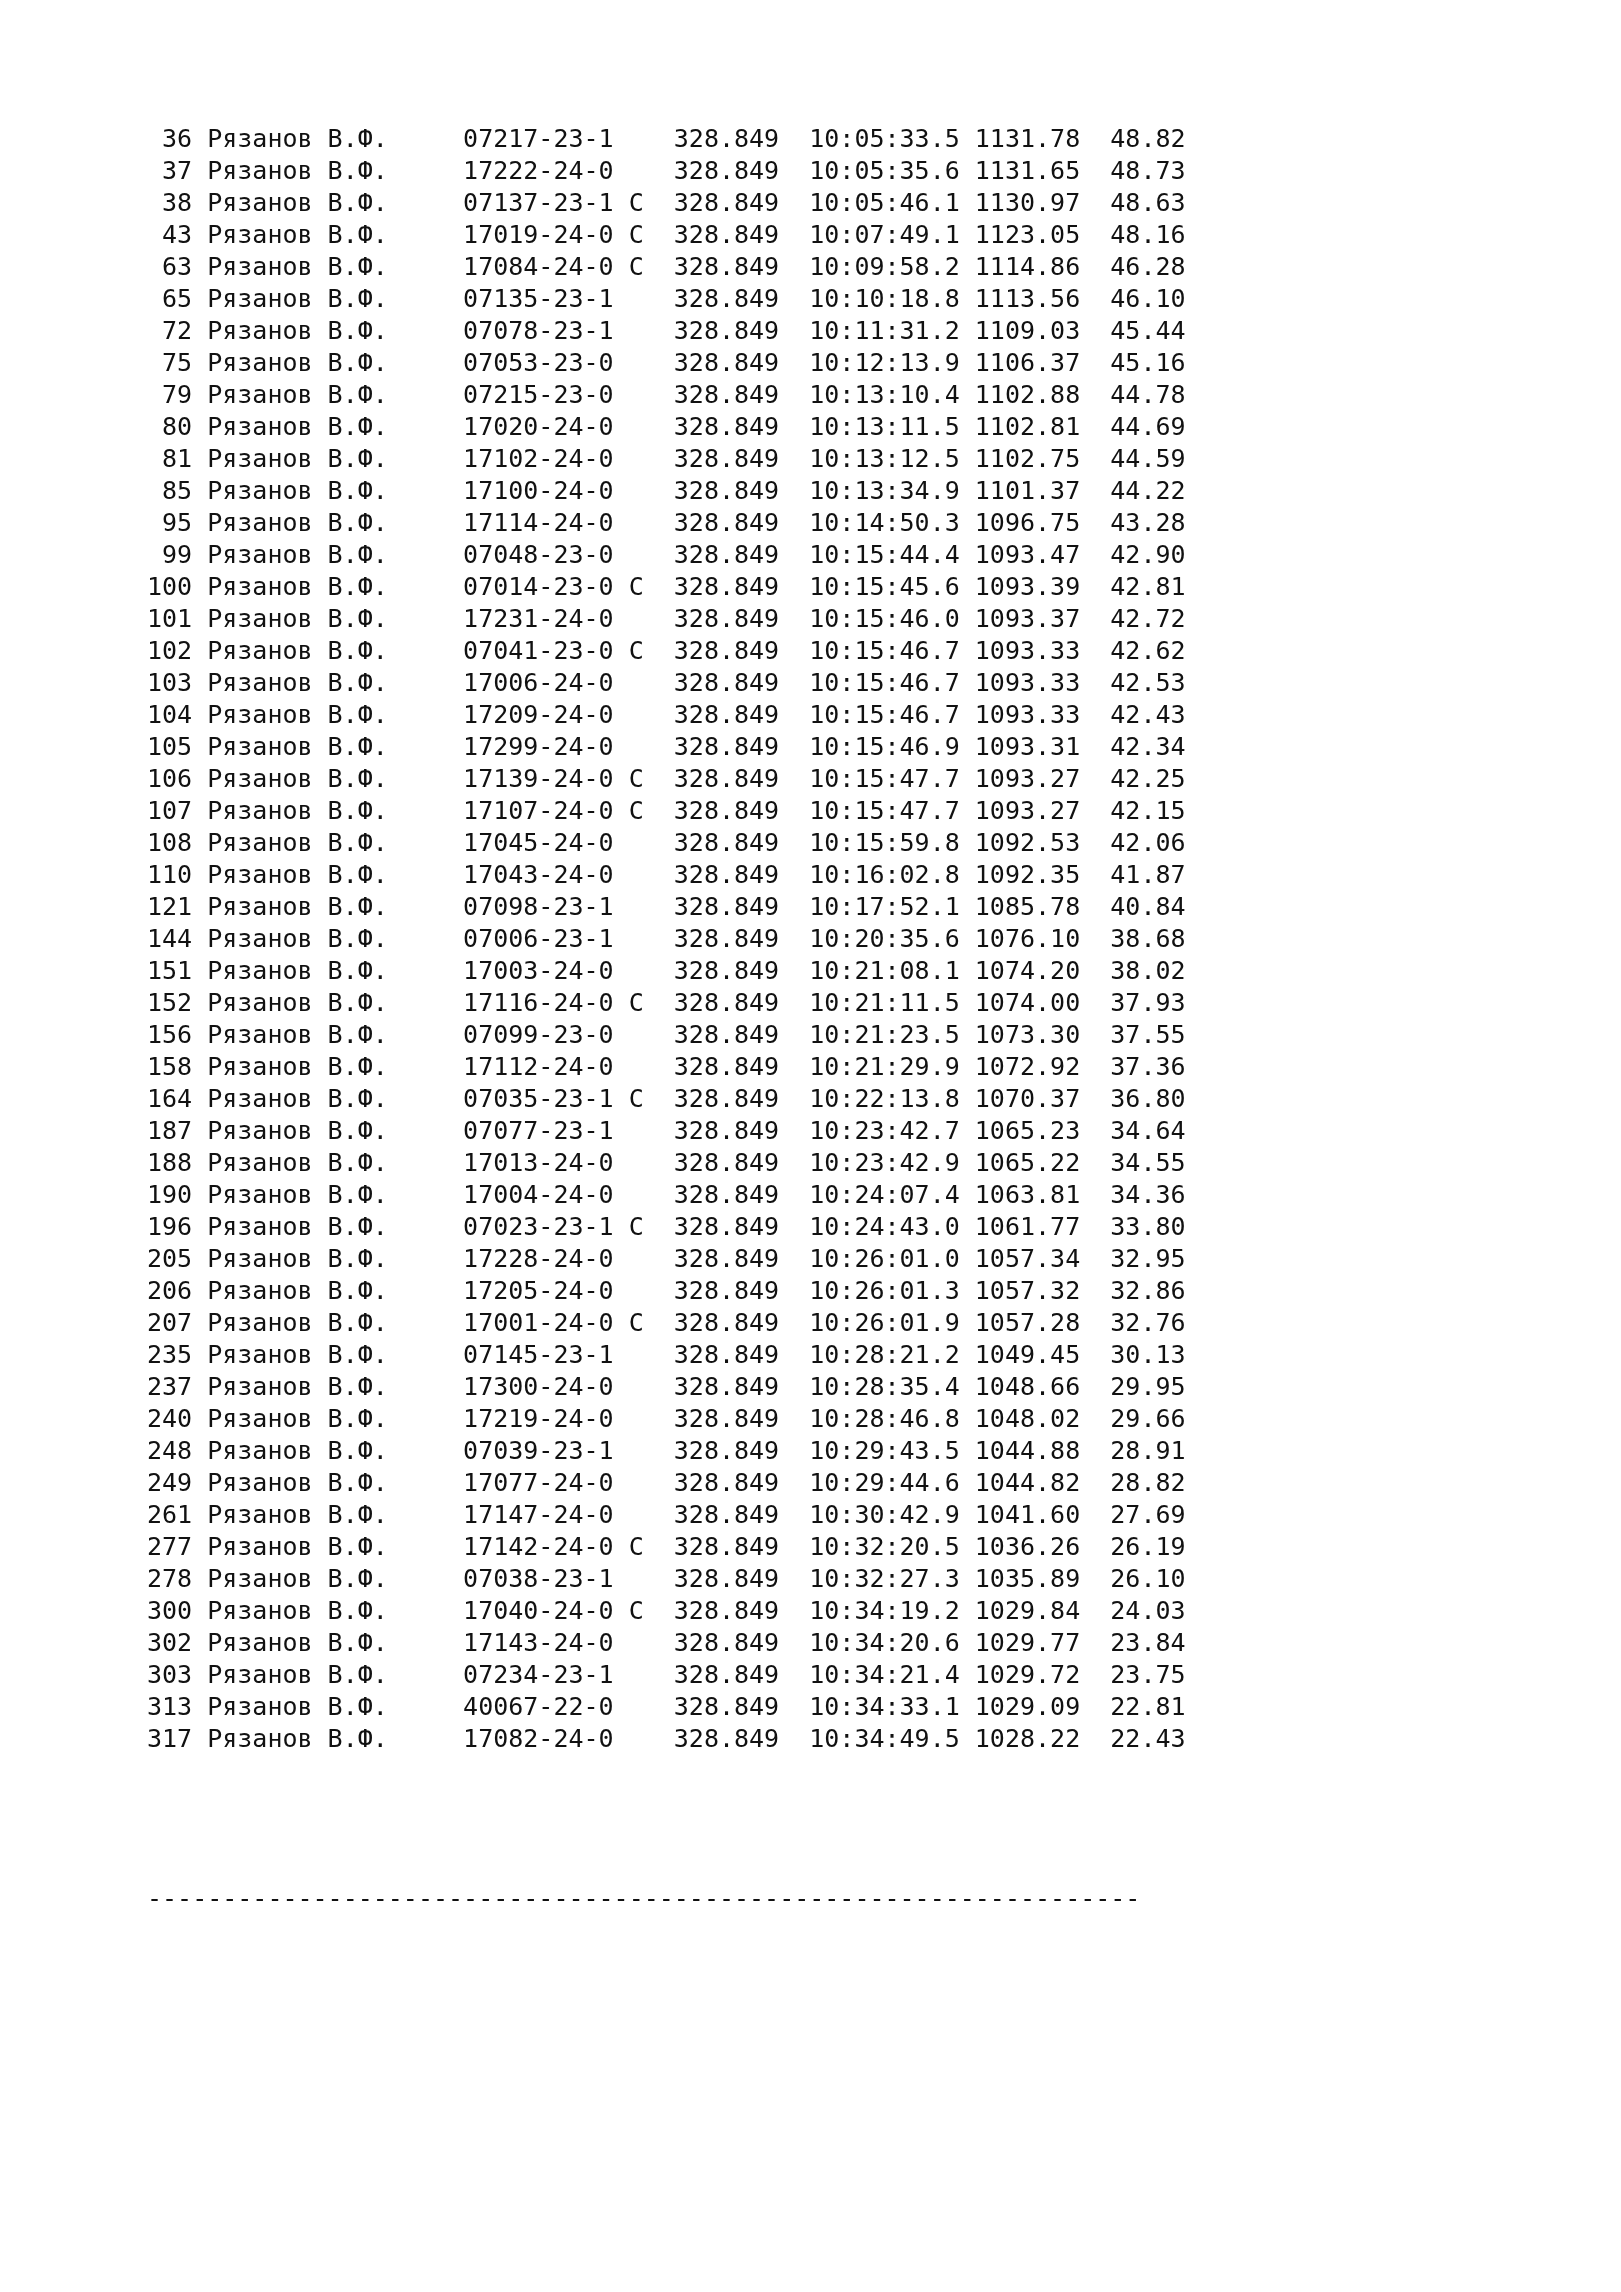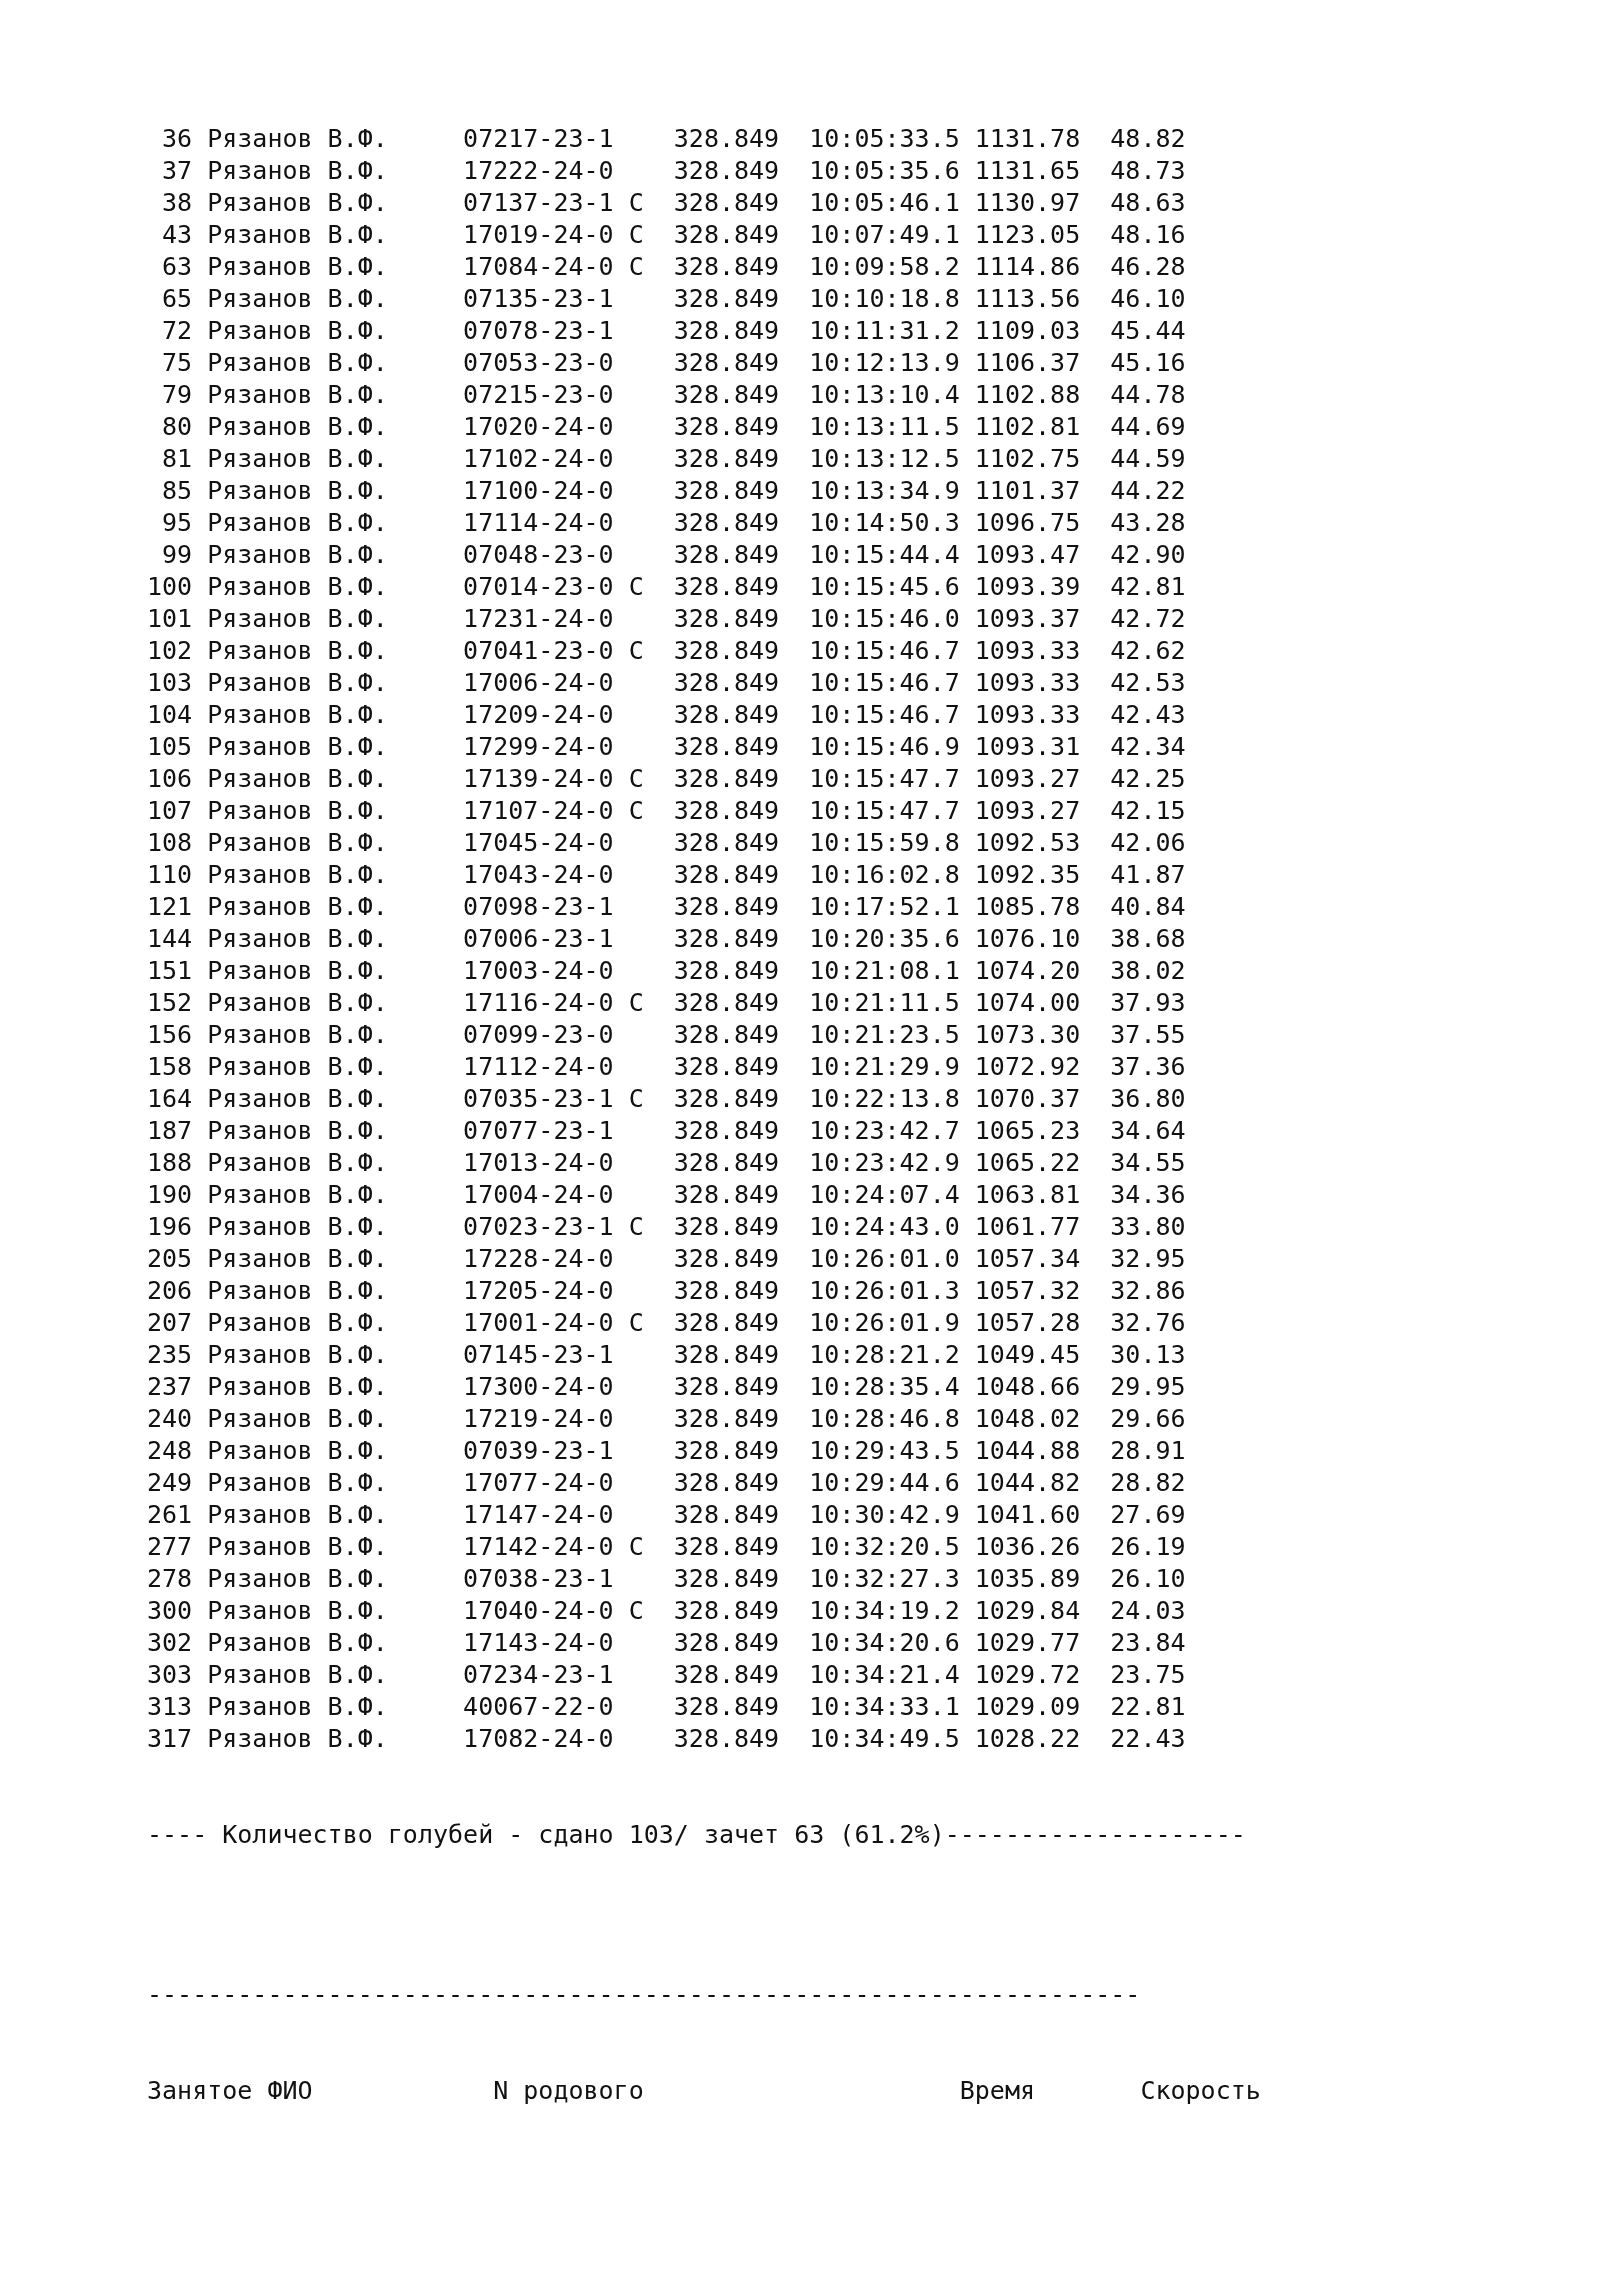--- a/index.html
+++ b/index.html
@@ -51,19 +51,17 @@
     font-size: 25px;
     line-height: 32px;
   }
 </style>
 </head>
 <body>
 
 <div class="page">
   <div class="report">
     <div id="rows"><div class="row"> 36 Рязанов В.Ф.     07217-23-1    328.849  10:05:33.5 1131.78  48.82</div><div class="row"> 37 Рязанов В.Ф.     17222-24-0    328.849  10:05:35.6 1131.65  48.73</div><div class="row"> 38 Рязанов В.Ф.     07137-23-1 C  328.849  10:05:46.1 1130.97  48.63</div><div class="row"> 43 Рязанов В.Ф.     17019-24-0 C  328.849  10:07:49.1 1123.05  48.16</div><div class="row"> 63 Рязанов В.Ф.     17084-24-0 C  328.849  10:09:58.2 1114.86  46.28</div><div class="row"> 65 Рязанов В.Ф.     07135-23-1    328.849  10:10:18.8 1113.56  46.10</div><div class="row"> 72 Рязанов В.Ф.     07078-23-1    328.849  10:11:31.2 1109.03  45.44</div><div class="row"> 75 Рязанов В.Ф.     07053-23-0    328.849  10:12:13.9 1106.37  45.16</div><div class="row"> 79 Рязанов В.Ф.     07215-23-0    328.849  10:13:10.4 1102.88  44.78</div><div class="row"> 80 Рязанов В.Ф.     17020-24-0    328.849  10:13:11.5 1102.81  44.69</div><div class="row"> 81 Рязанов В.Ф.     17102-24-0    328.849  10:13:12.5 1102.75  44.59</div><div class="row"> 85 Рязанов В.Ф.     17100-24-0    328.849  10:13:34.9 1101.37  44.22</div><div class="row"> 95 Рязанов В.Ф.     17114-24-0    328.849  10:14:50.3 1096.75  43.28</div><div class="row"> 99 Рязанов В.Ф.     07048-23-0    328.849  10:15:44.4 1093.47  42.90</div><div class="row">100 Рязанов В.Ф.     07014-23-0 C  328.849  10:15:45.6 1093.39  42.81</div><div class="row">101 Рязанов В.Ф.     17231-24-0    328.849  10:15:46.0 1093.37  42.72</div><div class="row">102 Рязанов В.Ф.     07041-23-0 C  328.849  10:15:46.7 1093.33  42.62</div><div class="row">103 Рязанов В.Ф.     17006-24-0    328.849  10:15:46.7 1093.33  42.53</div><div class="row">104 Рязанов В.Ф.     17209-24-0    328.849  10:15:46.7 1093.33  42.43</div><div class="row">105 Рязанов В.Ф.     17299-24-0    328.849  10:15:46.9 1093.31  42.34</div><div class="row">106 Рязанов В.Ф.     17139-24-0 C  328.849  10:15:47.7 1093.27  42.25</div><div class="row">107 Рязанов В.Ф.     17107-24-0 C  328.849  10:15:47.7 1093.27  42.15</div><div class="row">108 Рязанов В.Ф.     17045-24-0    328.849  10:15:59.8 1092.53  42.06</div><div class="row">110 Рязанов В.Ф.     17043-24-0    328.849  10:16:02.8 1092.35  41.87</div><div class="row">121 Рязанов В.Ф.     07098-23-1    328.849  10:17:52.1 1085.78  40.84</div><div class="row">144 Рязанов В.Ф.     07006-23-1    328.849  10:20:35.6 1076.10  38.68</div><div class="row">151 Рязанов В.Ф.     17003-24-0    328.849  10:21:08.1 1074.20  38.02</div><div class="row">152 Рязанов В.Ф.     17116-24-0 C  328.849  10:21:11.5 1074.00  37.93</div><div class="row">156 Рязанов В.Ф.     07099-23-0    328.849  10:21:23.5 1073.30  37.55</div><div class="row">158 Рязанов В.Ф.     17112-24-0    328.849  10:21:29.9 1072.92  37.36</div><div class="row">164 Рязанов В.Ф.     07035-23-1 C  328.849  10:22:13.8 1070.37  36.80</div><div class="row">187 Рязанов В.Ф.     07077-23-1    328.849  10:23:42.7 1065.23  34.64</div><div class="row">188 Рязанов В.Ф.     17013-24-0    328.849  10:23:42.9 1065.22  34.55</div><div class="row">190 Рязанов В.Ф.     17004-24-0    328.849  10:24:07.4 1063.81  34.36</div><div class="row">196 Рязанов В.Ф.     07023-23-1 C  328.849  10:24:43.0 1061.77  33.80</div><div class="row">205 Рязанов В.Ф.     17228-24-0    328.849  10:26:01.0 1057.34  32.95</div><div class="row">206 Рязанов В.Ф.     17205-24-0    328.849  10:26:01.3 1057.32  32.86</div><div class="row">207 Рязанов В.Ф.     17001-24-0 C  328.849  10:26:01.9 1057.28  32.76</div><div class="row">235 Рязанов В.Ф.     07145-23-1    328.849  10:28:21.2 1049.45  30.13</div><div class="row">237 Рязанов В.Ф.     17300-24-0    328.849  10:28:35.4 1048.66  29.95</div><div class="row">240 Рязанов В.Ф.     17219-24-0    328.849  10:28:46.8 1048.02  29.66</div><div class="row">248 Рязанов В.Ф.     07039-23-1    328.849  10:29:43.5 1044.88  28.91</div><div class="row">249 Рязанов В.Ф.     17077-24-0    328.849  10:29:44.6 1044.82  28.82</div><div class="row">261 Рязанов В.Ф.     17147-24-0    328.849  10:30:42.9 1041.60  27.69</div><div class="row">277 Рязанов В.Ф.     17142-24-0 C  328.849  10:32:20.5 1036.26  26.19</div><div class="row">278 Рязанов В.Ф.     07038-23-1    328.849  10:32:27.3 1035.89  26.10</div><div class="row">300 Рязанов В.Ф.     17040-24-0 C  328.849  10:34:19.2 1029.84  24.03</div><div class="row">302 Рязанов В.Ф.     17143-24-0    328.849  10:34:20.6 1029.77  23.84</div><div class="row">303 Рязанов В.Ф.     07234-23-1    328.849  10:34:21.4 1029.72  23.75</div><div class="row">313 Рязанов В.Ф.     40067-22-0    328.849  10:34:33.1 1029.09  22.81</div><div class="row">317 Рязанов В.Ф.     17082-24-0    328.849  10:34:49.5 1028.22  22.43</div></div>
-    <div class="sep">---- Количество голубей - сдано 103/ зачет 63 (61.2%)--------------------</div>
     <div id="summary"></div>
     <div class="hr">------------------------------------------------------------------</div>
-    <div class="footer-head" id="footer-head">Занятое ФИО            N родового                     Время       Скорость</div>
   </div>
 </div>
 
 
 </body></html>

